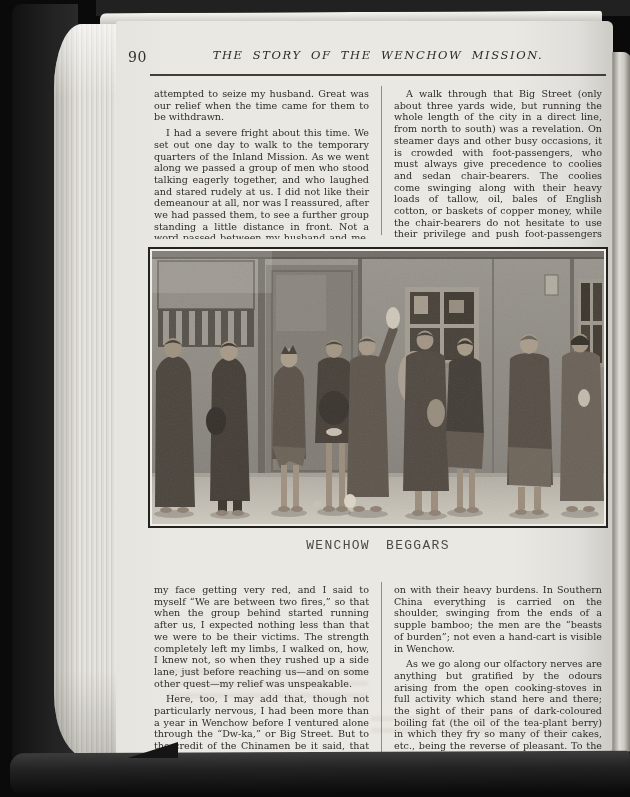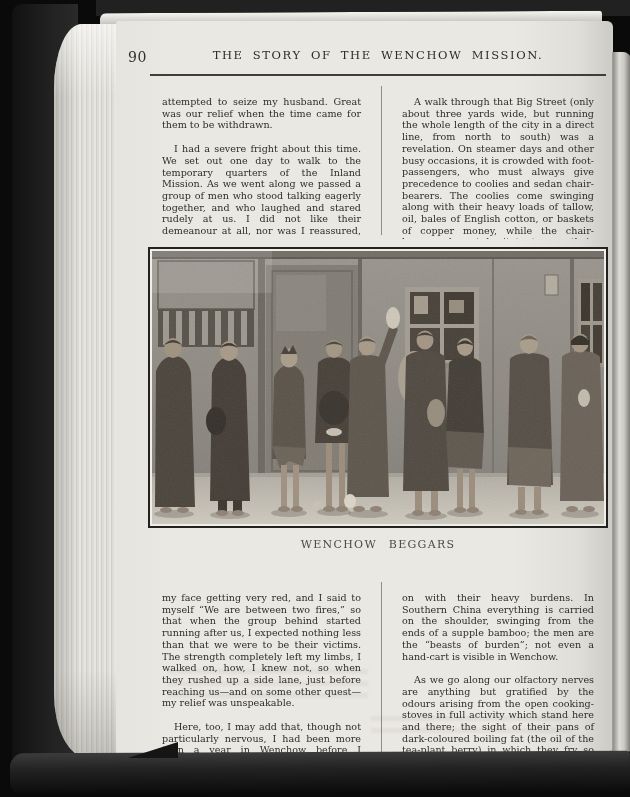--- a/index.html
+++ b/index.html
@@ -31,38 +31,38 @@
     background:linear-gradient(to right,#8f8d87,#dedcd6 35%,#ccc9c3 62%,#7c7a74 96%);
     border-left:1px solid #a09e96;border-radius:0 8px 10px 0;}
   .cover-bottom{position:absolute;left:10px;top:752px;width:620px;height:42px;z-index:6;
     background:linear-gradient(#3c3c3c,#222 40%,#101010 85%,#0a0a0a);
     border-radius:14px 4px 4px 14px;transform:rotate(-0.25deg);}
   .corner-notch{position:absolute;left:128px;top:742px;width:50px;height:16px;z-index:7;
     background:#151515;clip-path:polygon(0 100%,100% 0,100% 100%);}
   
   .pagenum{position:absolute;left:12px;top:28px;font-size:14px;color:#333130;letter-spacing:.5px;}
   .running-title{position:absolute;left:34px;top:27px;width:456px;text-align:center;
-    font-size:11.5px;color:#2e2c2a;letter-spacing:1.6px;word-spacing:4px;}
+    font-style:italic;font-size:11.5px;color:#2e2c2a;letter-spacing:1.6px;word-spacing:4px;}
   .head-rule{position:absolute;left:34px;top:53px;width:456px;height:2px;background:#413e3a;}
   .textblock{position:absolute;left:34px;width:456px;}
   .tb-top{top:63px;height:155px;}
   .tb-bottom{top:559px;height:200px;}
   .col{position:absolute;top:0;bottom:0;font-size:9.6px;line-height:11.7px;color:#2f2d2b;
     text-align:justify;hyphens:auto;overflow:hidden;}
   .col-l{left:0;width:223px;}
   .col-r{left:240px;width:216px;}
-  .col p{margin:12px;}
+  .col p{margin:4px;}
   .col p.ind{text-indent:12px;}
   .col-divider{position:absolute;left:231px;top:2px;bottom:4px;width:1px;background:#8f8d85;}
   
   .photo-frame{position:absolute;left:32px;top:226px;width:452px;height:273px;
     border:2px solid #24221f;background:#f0eee8;padding:2px;}
   .photo-frame svg{display:block;}
   .caption{position:absolute;left:34px;top:517px;width:456px;text-align:center;
-    font-size:11px;color:#4c4a46;letter-spacing:1.3px;word-spacing:7px;}
+    font-size:13px;color:#4c4a46;letter-spacing:1.3px;word-spacing:7px;font-family:Liberation Mono, monospace;}
   
   .ghost{position:absolute;filter:blur(1.2px);opacity:.5;pointer-events:none;
     background:repeating-linear-gradient(rgba(105,102,96,.14) 0 5px,transparent 5px 12px);}
   .ghost-a{left:52px;top:648px;width:200px;height:30px;}
   .ghost-b{left:255px;top:695px;width:200px;height:18px;}
 </style>
 </head>
 <body>
 
 <div>

